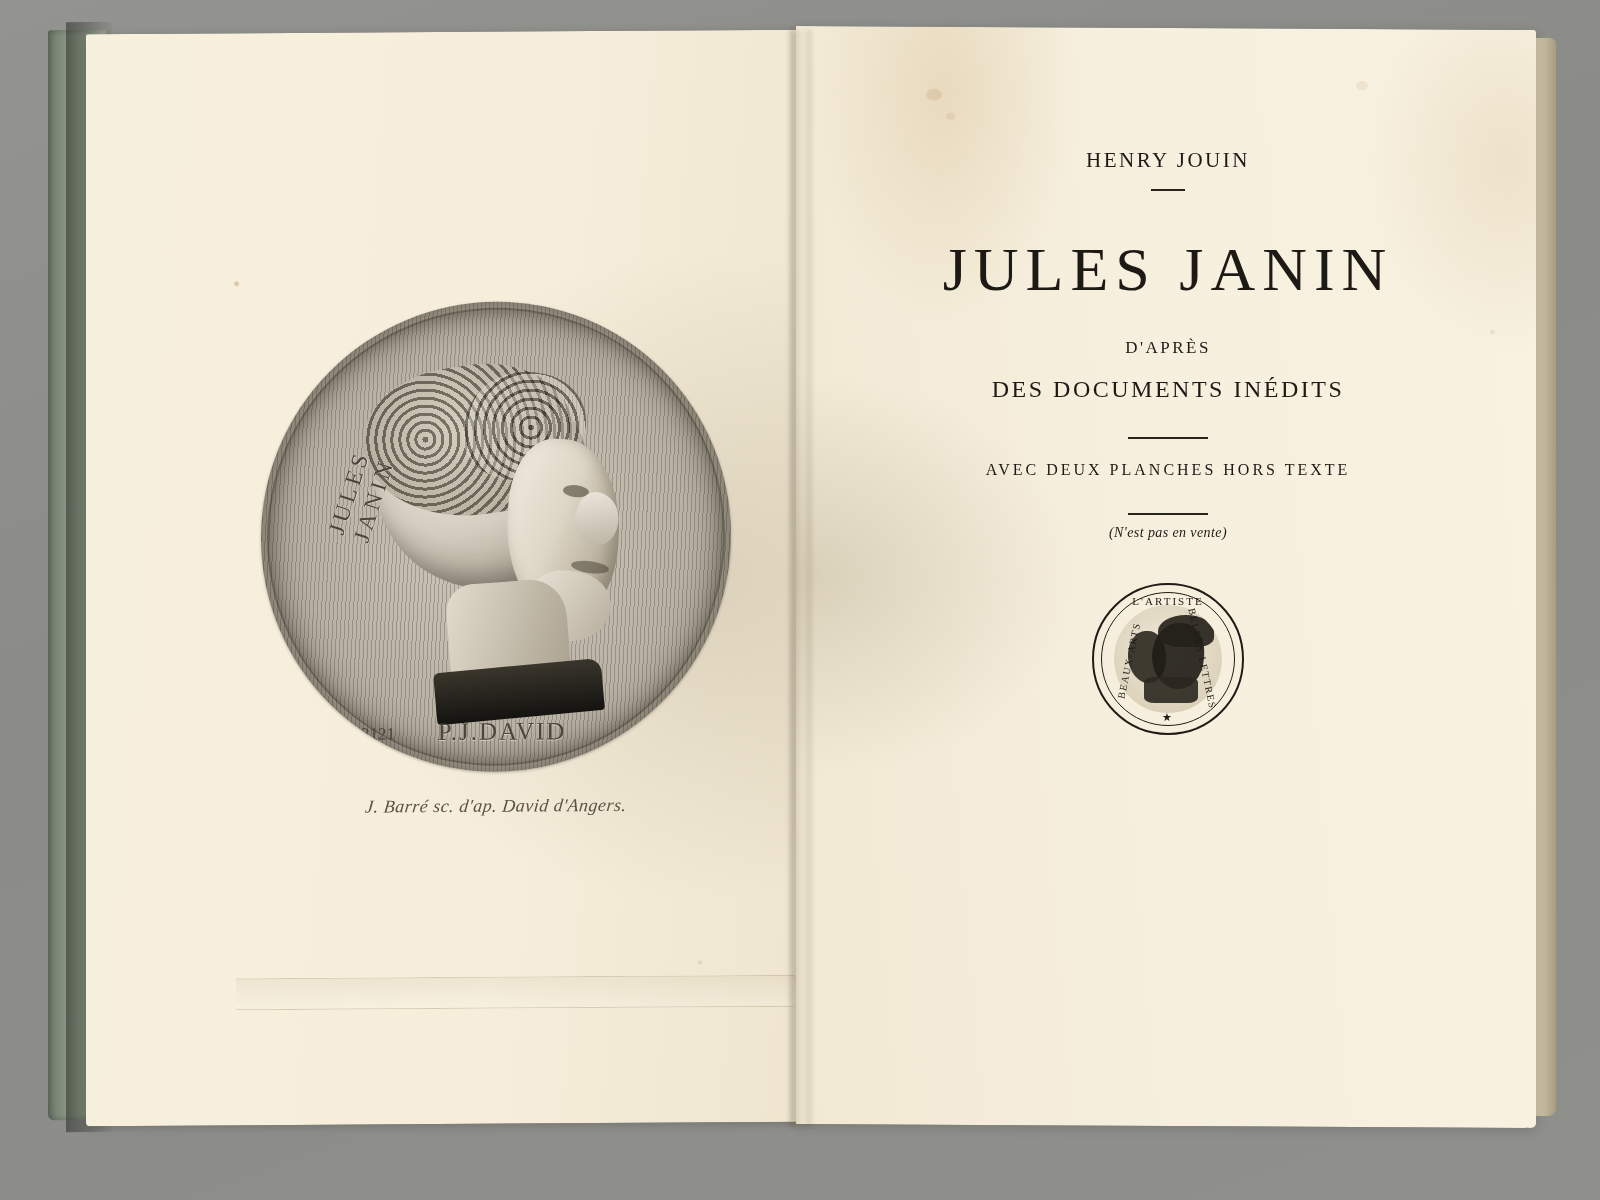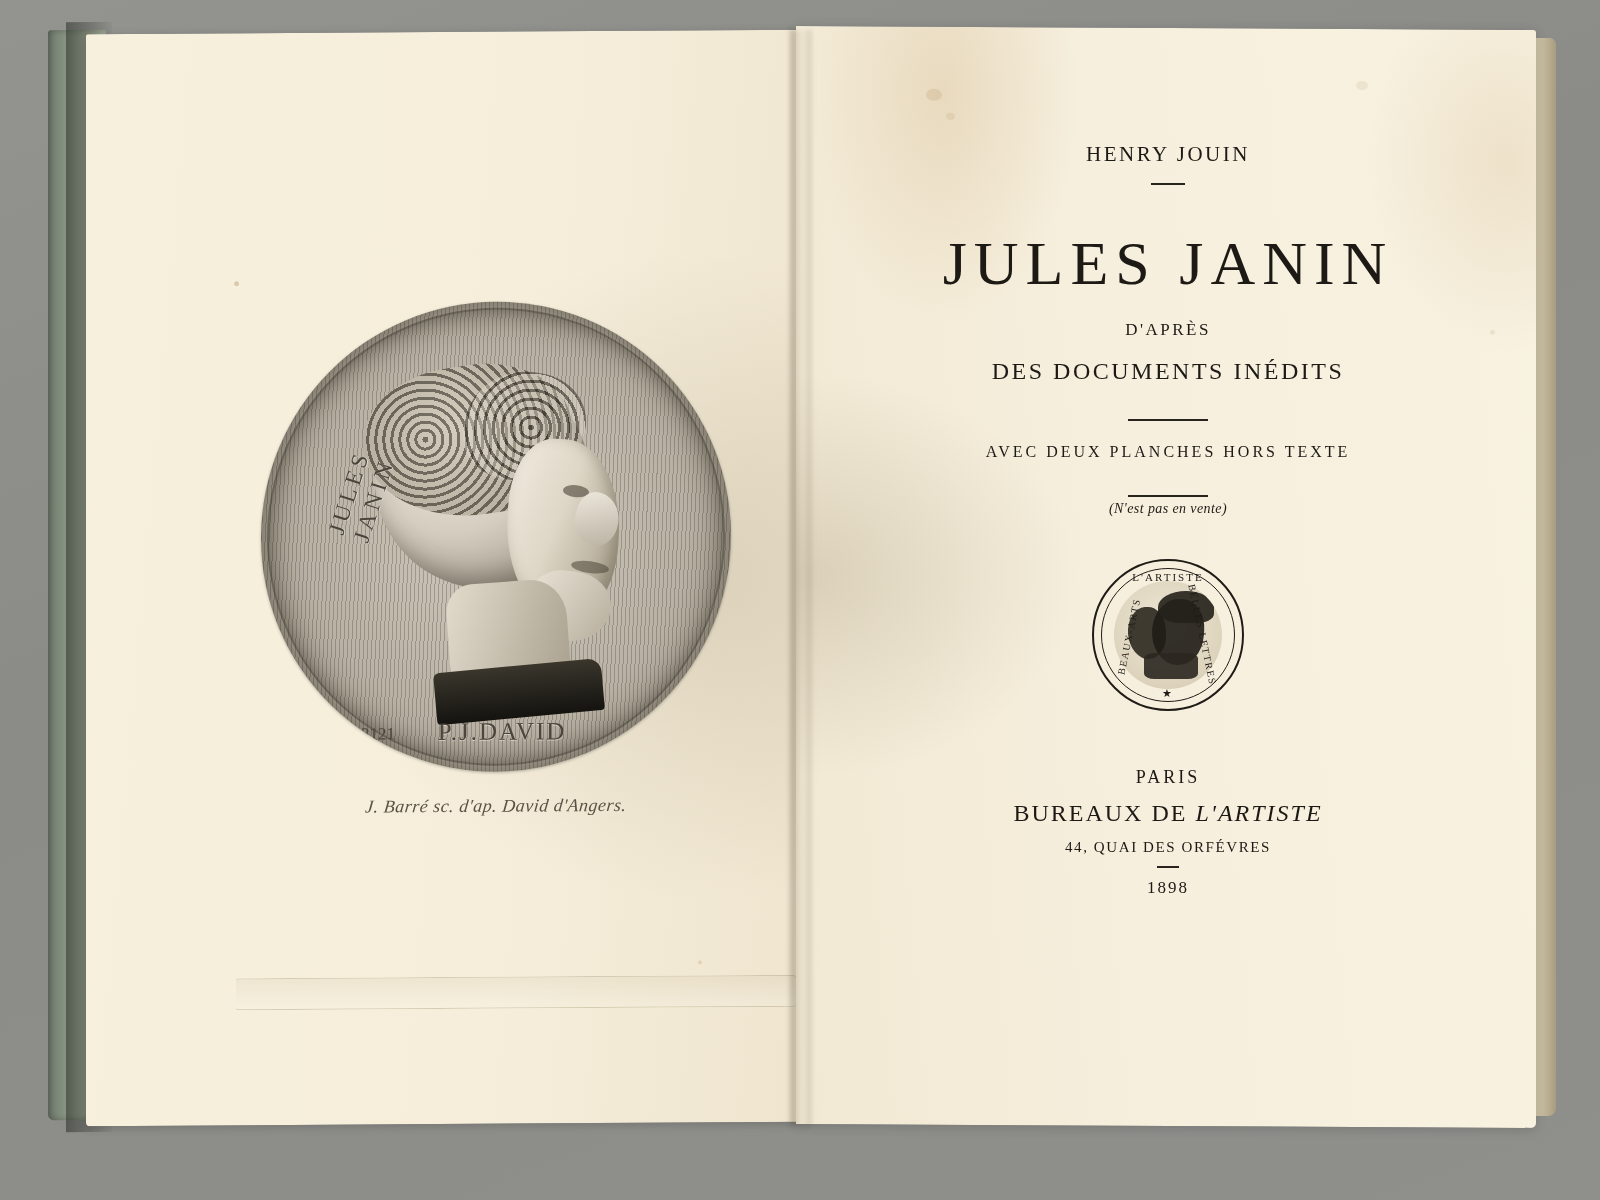--- a/index.html
+++ b/index.html
@@ -266,21 +266,21 @@
     border-top: 1px solid rgba(150,135,105,0.35);
     border-bottom: 1px solid rgba(190,178,150,0.5);
     background: linear-gradient(180deg, rgba(170,155,120,0.10), rgba(255,255,255,0.12));
     border-radius: 3px;
   }
 
   
   .title-block {
     position: absolute;
     left: 790px;
-    top: 120px;
+    top: 126px;
     width: 660px;
     text-align: center;
     color: #1d1a16;
   }
   .tp-author {
     font-size: 21px;
     letter-spacing: 2.5px;
     font-variant: small-caps;
     text-transform: uppercase;
   }
@@ -292,21 +292,21 @@
   }
   .rule-wide { width: 80px; }
   .tp-title {
     margin-top: 46px;
     font-size: 62px;
     letter-spacing: 7px;
     font-weight: 400;
     line-height: 1.05;
   }
   .tp-dapres {
-    margin-top: 24px;
+    margin-top: 36px;
     font-size: 17px;
     letter-spacing: 2.5px;
     text-transform: uppercase;
   }
   .tp-sub {
     margin-top: 18px;
     font-size: 24px;
     letter-spacing: 2.5px;
     text-transform: uppercase;
   }
@@ -316,21 +316,21 @@
     letter-spacing: 3px;
     text-transform: uppercase;
   }
   .tp-tirage {
     margin-top: 40px;
     font-size: 15px;
     letter-spacing: 3px;
     text-transform: uppercase;
   }
   .tp-note {
-    margin-top: 4px;
+    margin-top: 10px;
     font-size: 14px;
     font-style: italic;
     letter-spacing: 0.4px;
   }
 
   
   .device {
     margin: 42px auto 0;
     width: 152px;
     height: 152px;
@@ -493,23 +493,16 @@
             <div class="dh dh-hair"></div>
             <div class="dh dh-neck"></div>
           </div>
         </div>
         <div class="device-text-top">L'ARTISTE</div>
         <div class="device-text-left">BEAUX-ARTS</div>
         <div class="device-text-right">BELLES LETTRES</div>
         <div class="device-text-bottom">★</div>
       </div>
 
-      <div class="imprint">
-        <div class="imp-city">PARIS</div>
-        <div class="imp-pub"><span>BUREAUX DE </span><span class="ital">L'ARTISTE</span></div>
-        <div class="imp-addr">44, QUAI DES ORFÉVRES</div>
-        <div class="imp-rule"></div>
-        <div class="imp-year">1898</div>
-      </div>
     </div>
 
   </div>
 </div>
 
 </body></html>

